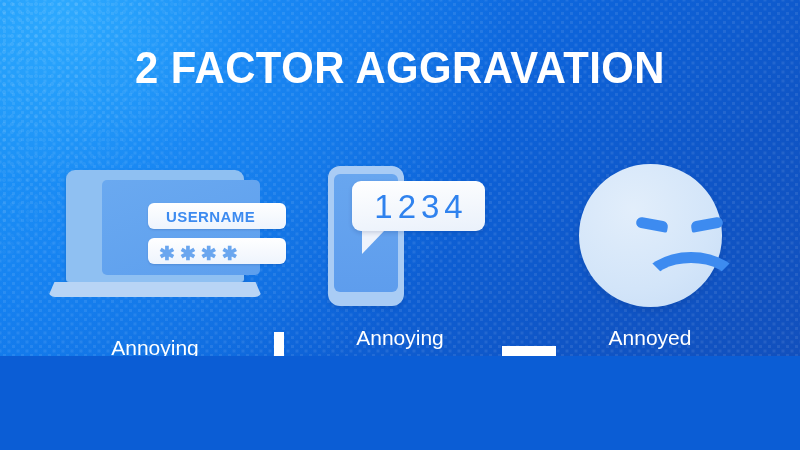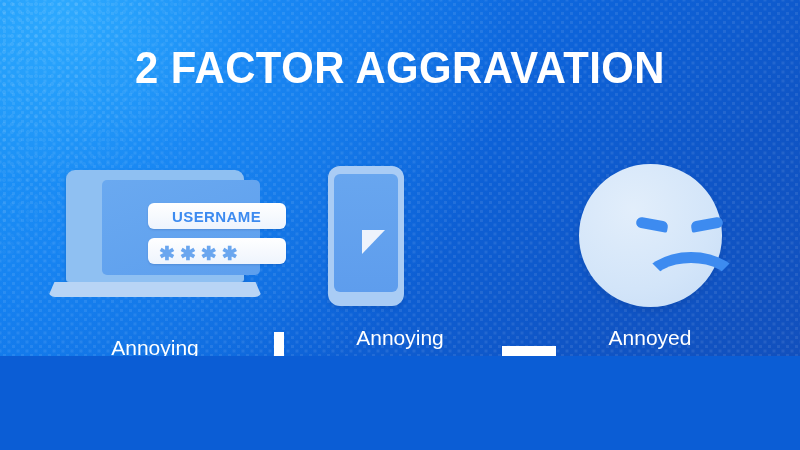--- a/index.html
+++ b/index.html
@@ -112,21 +112,21 @@
     height: 26px;
     background: linear-gradient(180deg,#ffffff 0%, #eef4fd 100%);
     border-radius: 6px;
     box-shadow: 0 1px 2px rgba(0,40,110,0.18);
     display: flex;
     align-items: center;
   }
   #field-username { top: 23px; }
   #field-password { top: 58px; }
   #username-text {
-    margin-left: 24px;
+    margin-left: 18px;
     color: #3d8bf0;
     font-size: 15px;
     font-weight: 700;
     letter-spacing: 0.4px;
   }
   #password-text {
     margin-left: 11px;
     color: #6aa6ef;
     font-size: 19px;
     font-weight: 700;
@@ -260,20 +260,23 @@
 
     <div class="operator" id="plus" style="left:250px;">
       <div id="plus-h"></div>
       <div id="plus-v"></div>
     </div>
 
     <div class="panel" id="phone">
       <div id="phone-body"></div>
       <div id="phone-screen"></div>
       <div id="bubble-tail"></div>
+      <div id="bubble">
+        <span id="code-text">1234</span>
+      </div>
       <div class="caption">Annoying</div>
     </div>
 
     <div class="operator" id="equals" style="left:502px;">
       <div id="eq-1"></div>
       <div id="eq-2"></div>
     </div>
 
     <div class="panel" id="face">
       <div id="face-circle">

